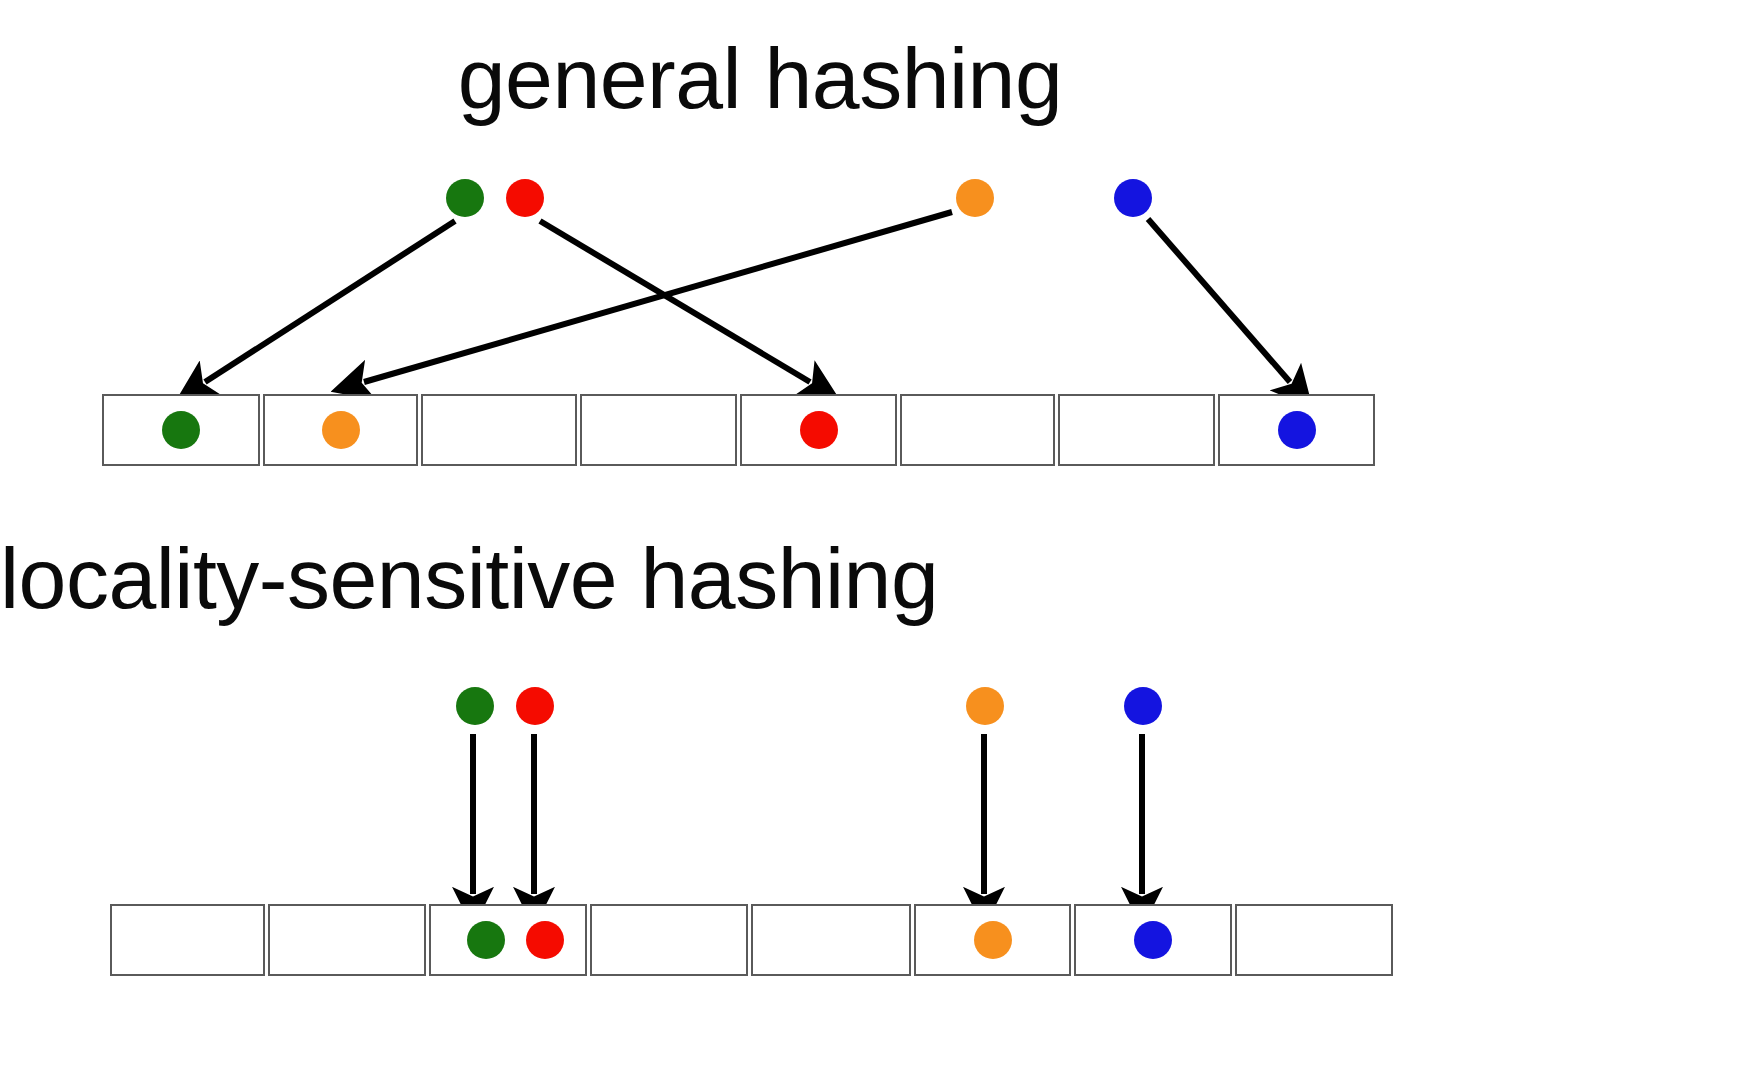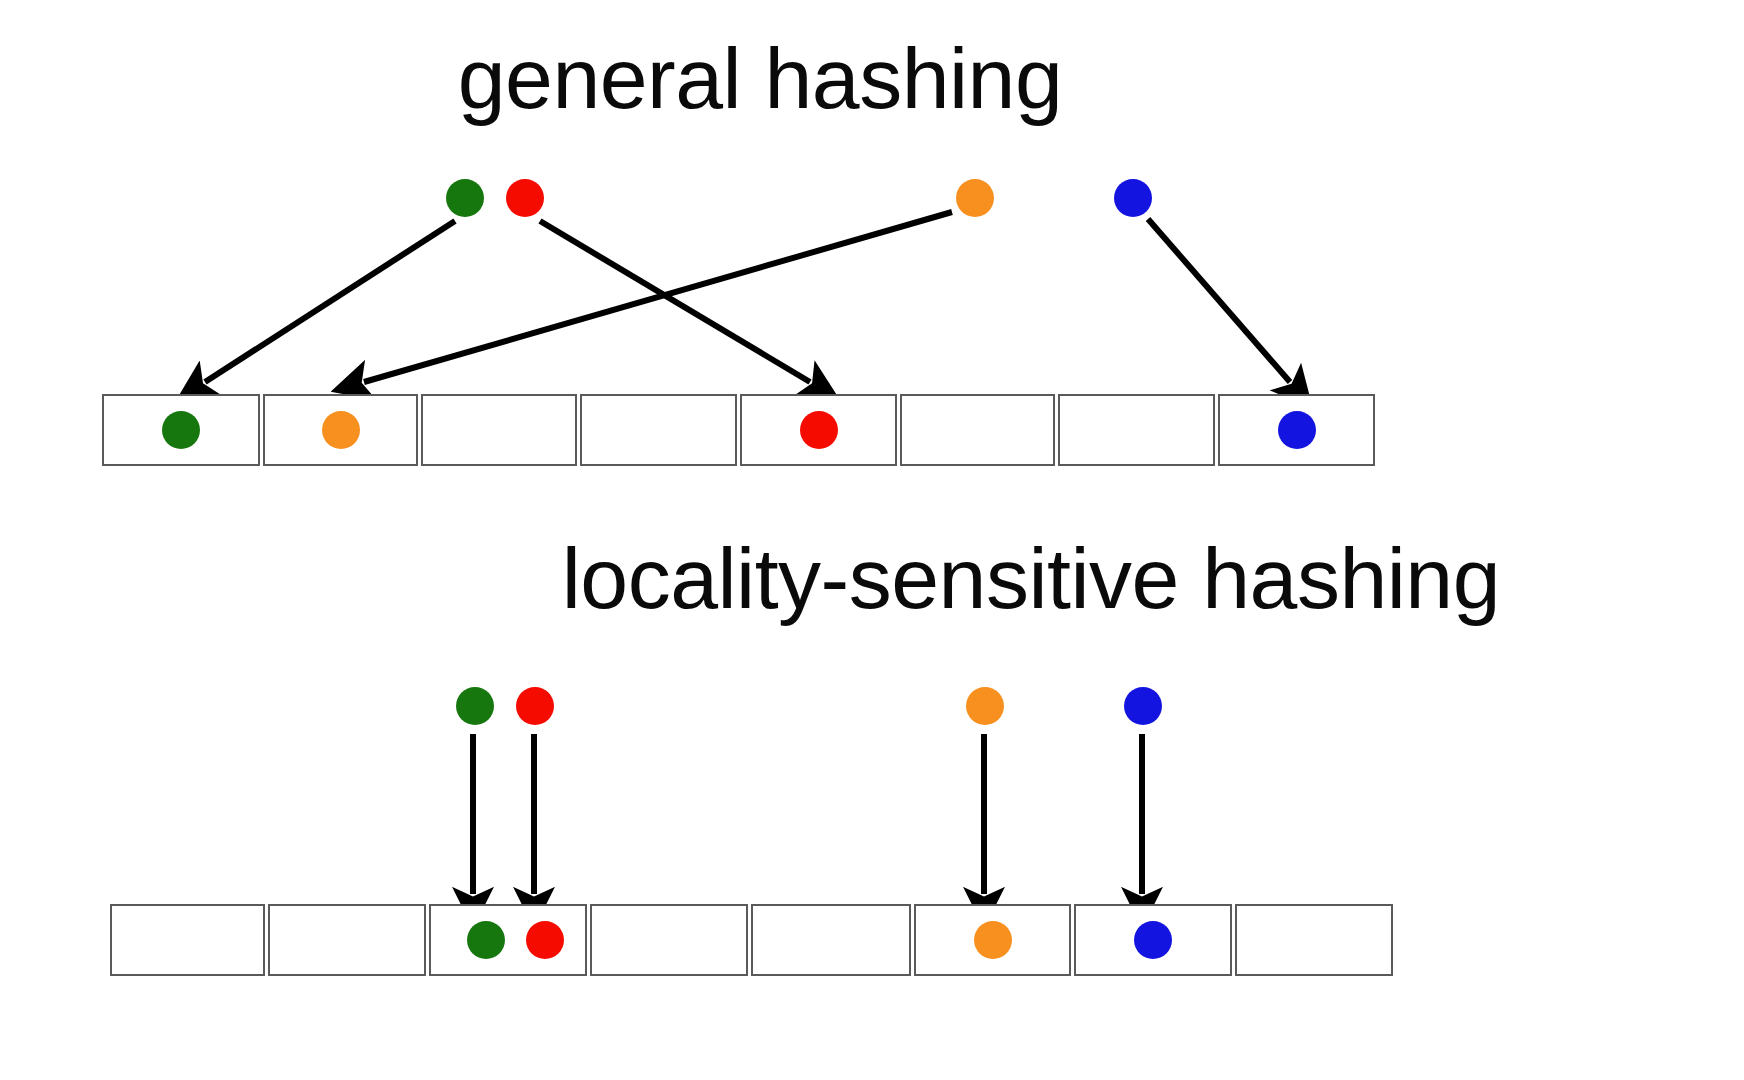--- a/index.html
+++ b/index.html
@@ -20,21 +20,21 @@
     letter-spacing:-0.5px;
   }
   #title-general{
     left:0;top:12px;width:1520px;
     text-align:center;
     font-size:86px;
     line-height:100px;
   }
   #title-lsh{
     left:0;top:512px;width:1500px;
-    text-align:right;
+    text-align:left;
     font-size:86px;
     line-height:100px;
   }
 
   .dot{
     position:absolute;
     border-radius:50%;
     transform:translate(-50%,-50%);
   }
 

